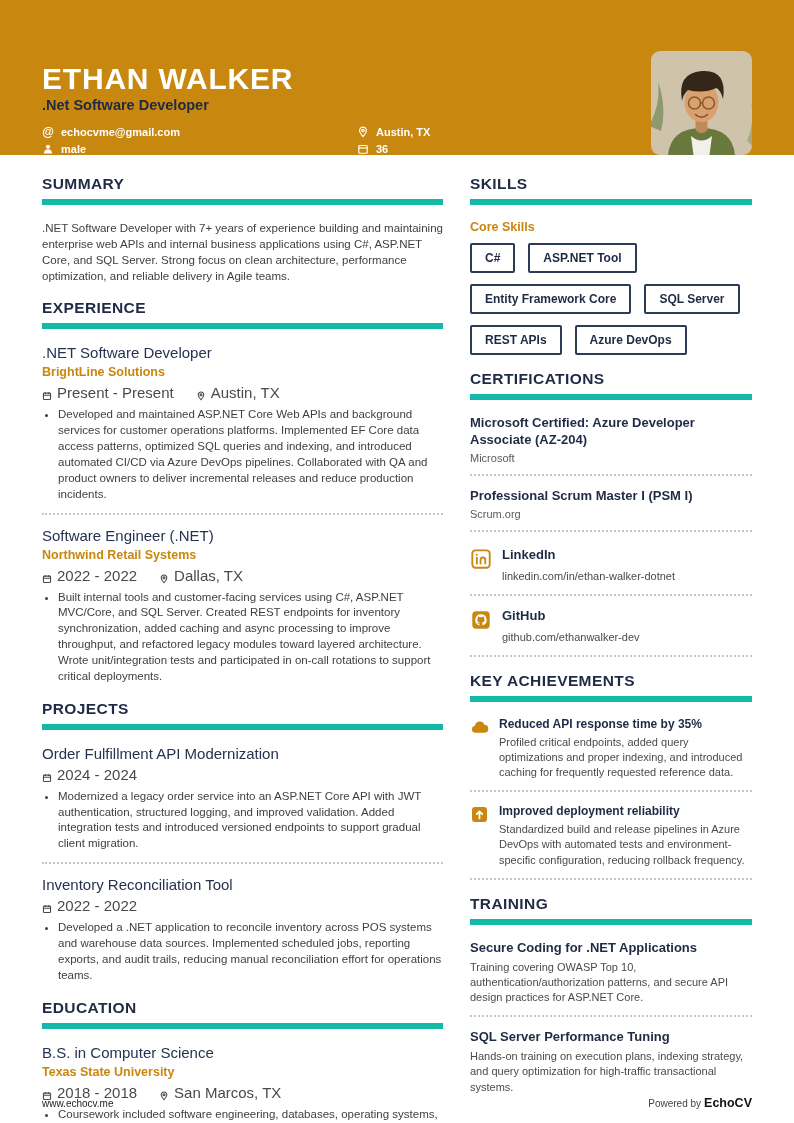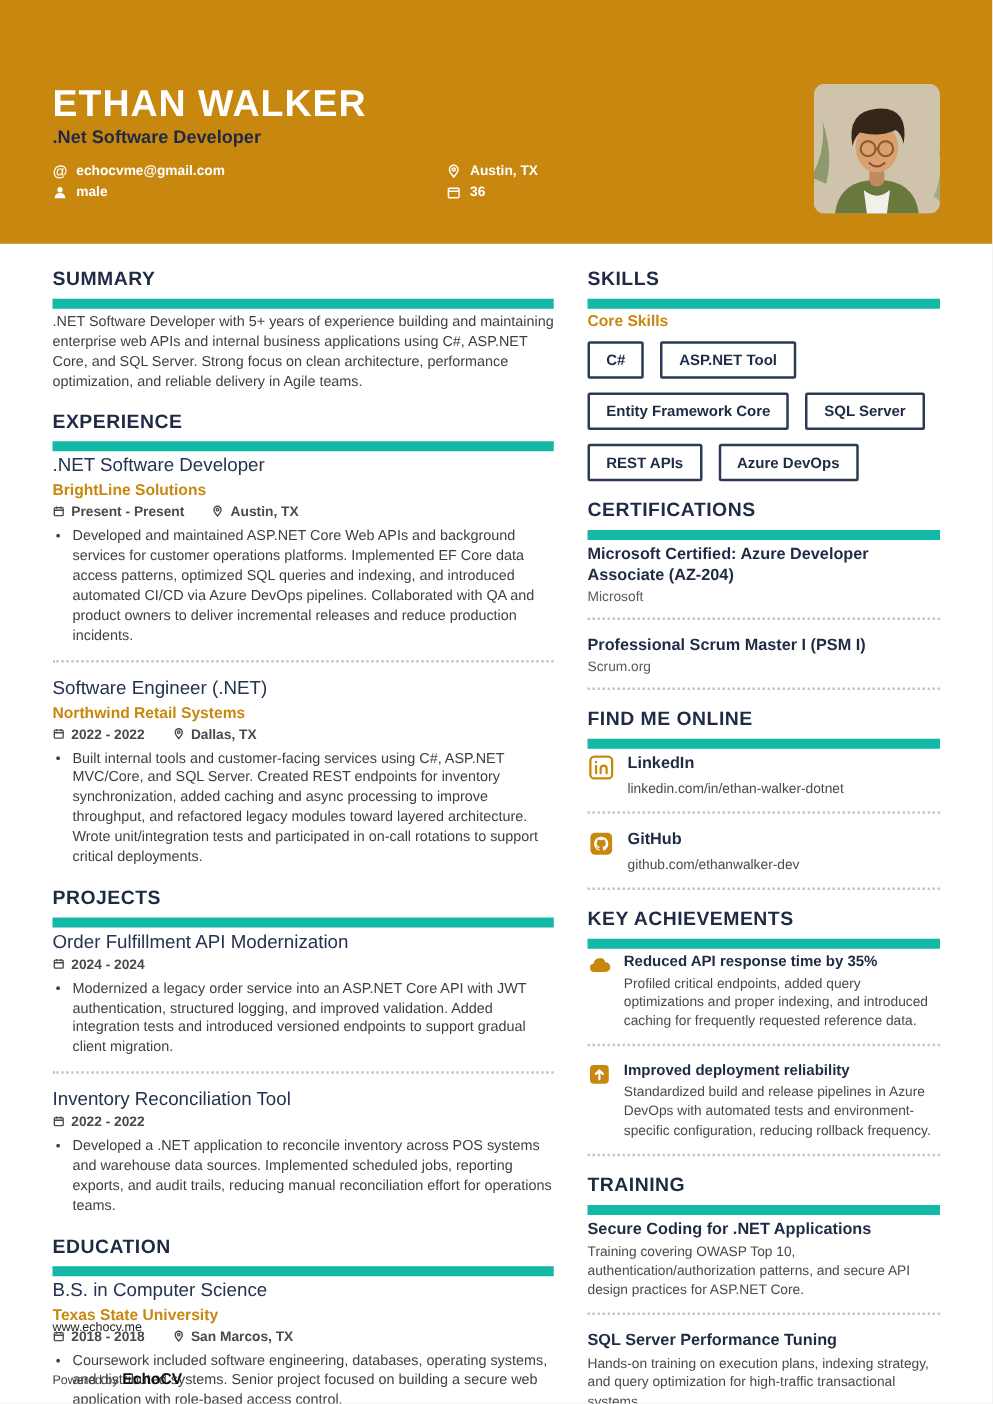--- a/index.html
+++ b/index.html
@@ -5,23 +5,23 @@
   * { margin: 0; padding: 0; box-sizing: border-box; }
   html, body { background: #e9e9e9; }
   body { font-family: "Liberation Sans", sans-serif; }
   .page {
     width: 794px; height: 1123px; background: #ffffff;
     position: relative; overflow: hidden; margin: 0 auto;
   }
 
   
   .hdr {
-    background: #c8870e; height: 195px;
+    background: #c8870e; height: 155px;
     padding: 33px 42px 0 42px;
-    display: flex; justify-content: space-between; align-items: center;
+    display: flex; justify-content: space-between; align-items: flex-end;
   }
   .hdr-name { color: #ffffff; font-size: 30px; font-weight: bold; letter-spacing: 0.8px; line-height: 1.05; }
   .hdr-title { color: #1f2a44; font-size: 14.5px; font-weight: bold; margin-top: 3px; }
   .contact-grid {
     display: grid; grid-template-columns: 305px auto;
     gap: 5px 10px; margin-top: 13px;
   }
   .contact { color: #ffffff; font-size: 11px; font-weight: bold; display: flex; align-items: center; gap: 7px; }
   .cicon { width: 12px; height: 12px; display: inline-flex; color: #ffffff; flex-shrink: 0; }
   .cicon svg { width: 12px; height: 12px; display: block; }
@@ -30,28 +30,28 @@
   .photo svg { display: block; }
 
   
   .cols { display: flex; gap: 27px; padding: 20px 42px 0 42px; }
   .col-left { width: 401px; flex-shrink: 0; }
   .col-right { flex: 1; min-width: 0; }
 
   .sec { margin-bottom: 15px; }
   .sec-h {
     color: #1f2a44; font-size: 15.5px; font-weight: bold; letter-spacing: 0.4px;
-    border-bottom: 8px solid #14b8a6; padding-bottom: 6px; margin-bottom: 3px;
+    border-bottom: 6px solid #14b8a6; padding-bottom: 6px; margin-bottom: 15px;
   }
   .body-text { color: #3f3f3f; font-size: 11.5px; line-height: 1.4; }
 
   .entry-title { color: #253250; font-size: 15px; font-weight: normal; margin-bottom: 4px; }
   .entry-sub { color: #c8870e; font-size: 12.5px; font-weight: bold; margin-bottom: 5px; }
   .meta { display: flex; gap: 22px; align-items: center; margin-bottom: 6px; }
-  .meta-item { display: flex; align-items: flex-start; gap: 5px; color: #4a4a4a; font-size: 11px; font-weight: bold; }
+  .meta-item { display: flex; align-items: flex-end; gap: 5px; color: #4a4a4a; font-size: 15px; }
   .micon { width: 10px; height: 10px; display: inline-flex; color: #4a4a4a; flex-shrink: 0; }
   .micon svg { width: 10px; height: 10px; display: block; }
   ul.bullets { margin-left: 16px; }
   ul.bullets li { color: #3f3f3f; font-size: 11.5px; line-height: 1.38; }
   .dotted { border-bottom: 2px dotted #c6c6c6; margin: 10px 0 12px 0; }
 
   
   .group-label { color: #c8870e; font-size: 12.5px; font-weight: bold; margin-bottom: 9px; }
   .skills-wrap { display: flex; flex-wrap: wrap; gap: 11px 13px; }
   .skill {
@@ -72,21 +72,21 @@
   .ach-icon svg { width: 19px; height: 19px; display: block; }
   .ach-title { color: #1f2a44; font-size: 12px; font-weight: bold; margin-bottom: 4px; }
   .ach-text { color: #4a4a4a; font-size: 11px; line-height: 1.38; }
 
   .train-title { color: #1f2a44; font-size: 13px; font-weight: bold; margin-bottom: 5px; }
   .train-text { color: #4a4a4a; font-size: 11px; line-height: 1.38; }
 
   
   .footer {
     position: absolute; left: 42px; right: 42px; bottom: 13px;
-    display: flex; justify-content: space-between; align-items: baseline; flex-direction: column;
+    display: flex; justify-content: space-between; align-items: baseline;
   }
   .footer-left { font-size: 10px; color: #222222; text-decoration: none; }
   .footer-right { font-size: 10px; color: #444444; margin-top: 28px; }
   .footer-right .brand { font-size: 12.5px; font-weight: bold; color: #111111; margin-left: 3px; }
 </style>
 </head>
 <body>
 
 <div class="page">
 
@@ -149,21 +149,21 @@
       </svg>
     </div>
   </header>
 
   <main class="cols">
 
     <div class="col-left">
 
       <section class="sec">
         <h2 class="sec-h">SUMMARY</h2>
-        <p class="body-text">.NET Software Developer with 5+ years of experience building and maintaining enterprise web APIs and internal business applications using C#, ASP.NET Core, and SQL Server. Strong focus on clean architecture, performance optimization, and reliable delivery in Agile teams.</p>
+        <p class="body-text">.NET Software Developer with 7+ years of experience building and maintaining enterprise web APIs and internal business applications using C#, ASP.NET Core, and SQL Server. Strong focus on clean architecture, performance optimization, and reliable delivery in Agile teams.</p>
       </section>
 
       <section class="sec">
         <h2 class="sec-h">EXPERIENCE</h2>
 
         <article>
           <h3 class="entry-title">.NET Software Developer</h3>
           <div class="entry-sub">BrightLine Solutions</div>
           <div class="meta">
             <span class="meta-item">
@@ -323,21 +323,20 @@
         </article>
         <div class="dotted"></div>
         <article>
           <div class="cert-title">Professional Scrum Master I (PSM I)</div>
           <div class="cert-issuer">Scrum.org</div>
         </article>
         <div class="dotted"></div>
       </section>
 
       <section class="sec">
-        <h2 class="sec-h">FIND ME ONLINE</h2>
 
         <div class="link-row">
           <span class="link-icon">
             <svg viewBox="0 0 24 24" fill="none" stroke="#c8870e" stroke-width="2">
                 <rect x="2.5" y="2.5" width="19" height="19" rx="3.5"></rect>
                 <path d="M7.5 10.5V17M7.4 7.2v.2M11.5 17v-4a2.6 2.6 0 0 1 5.2 0v4" stroke-linecap="round"></path>
               </svg>
           </span>
           <div>
             <div class="link-label">LinkedIn</div>

